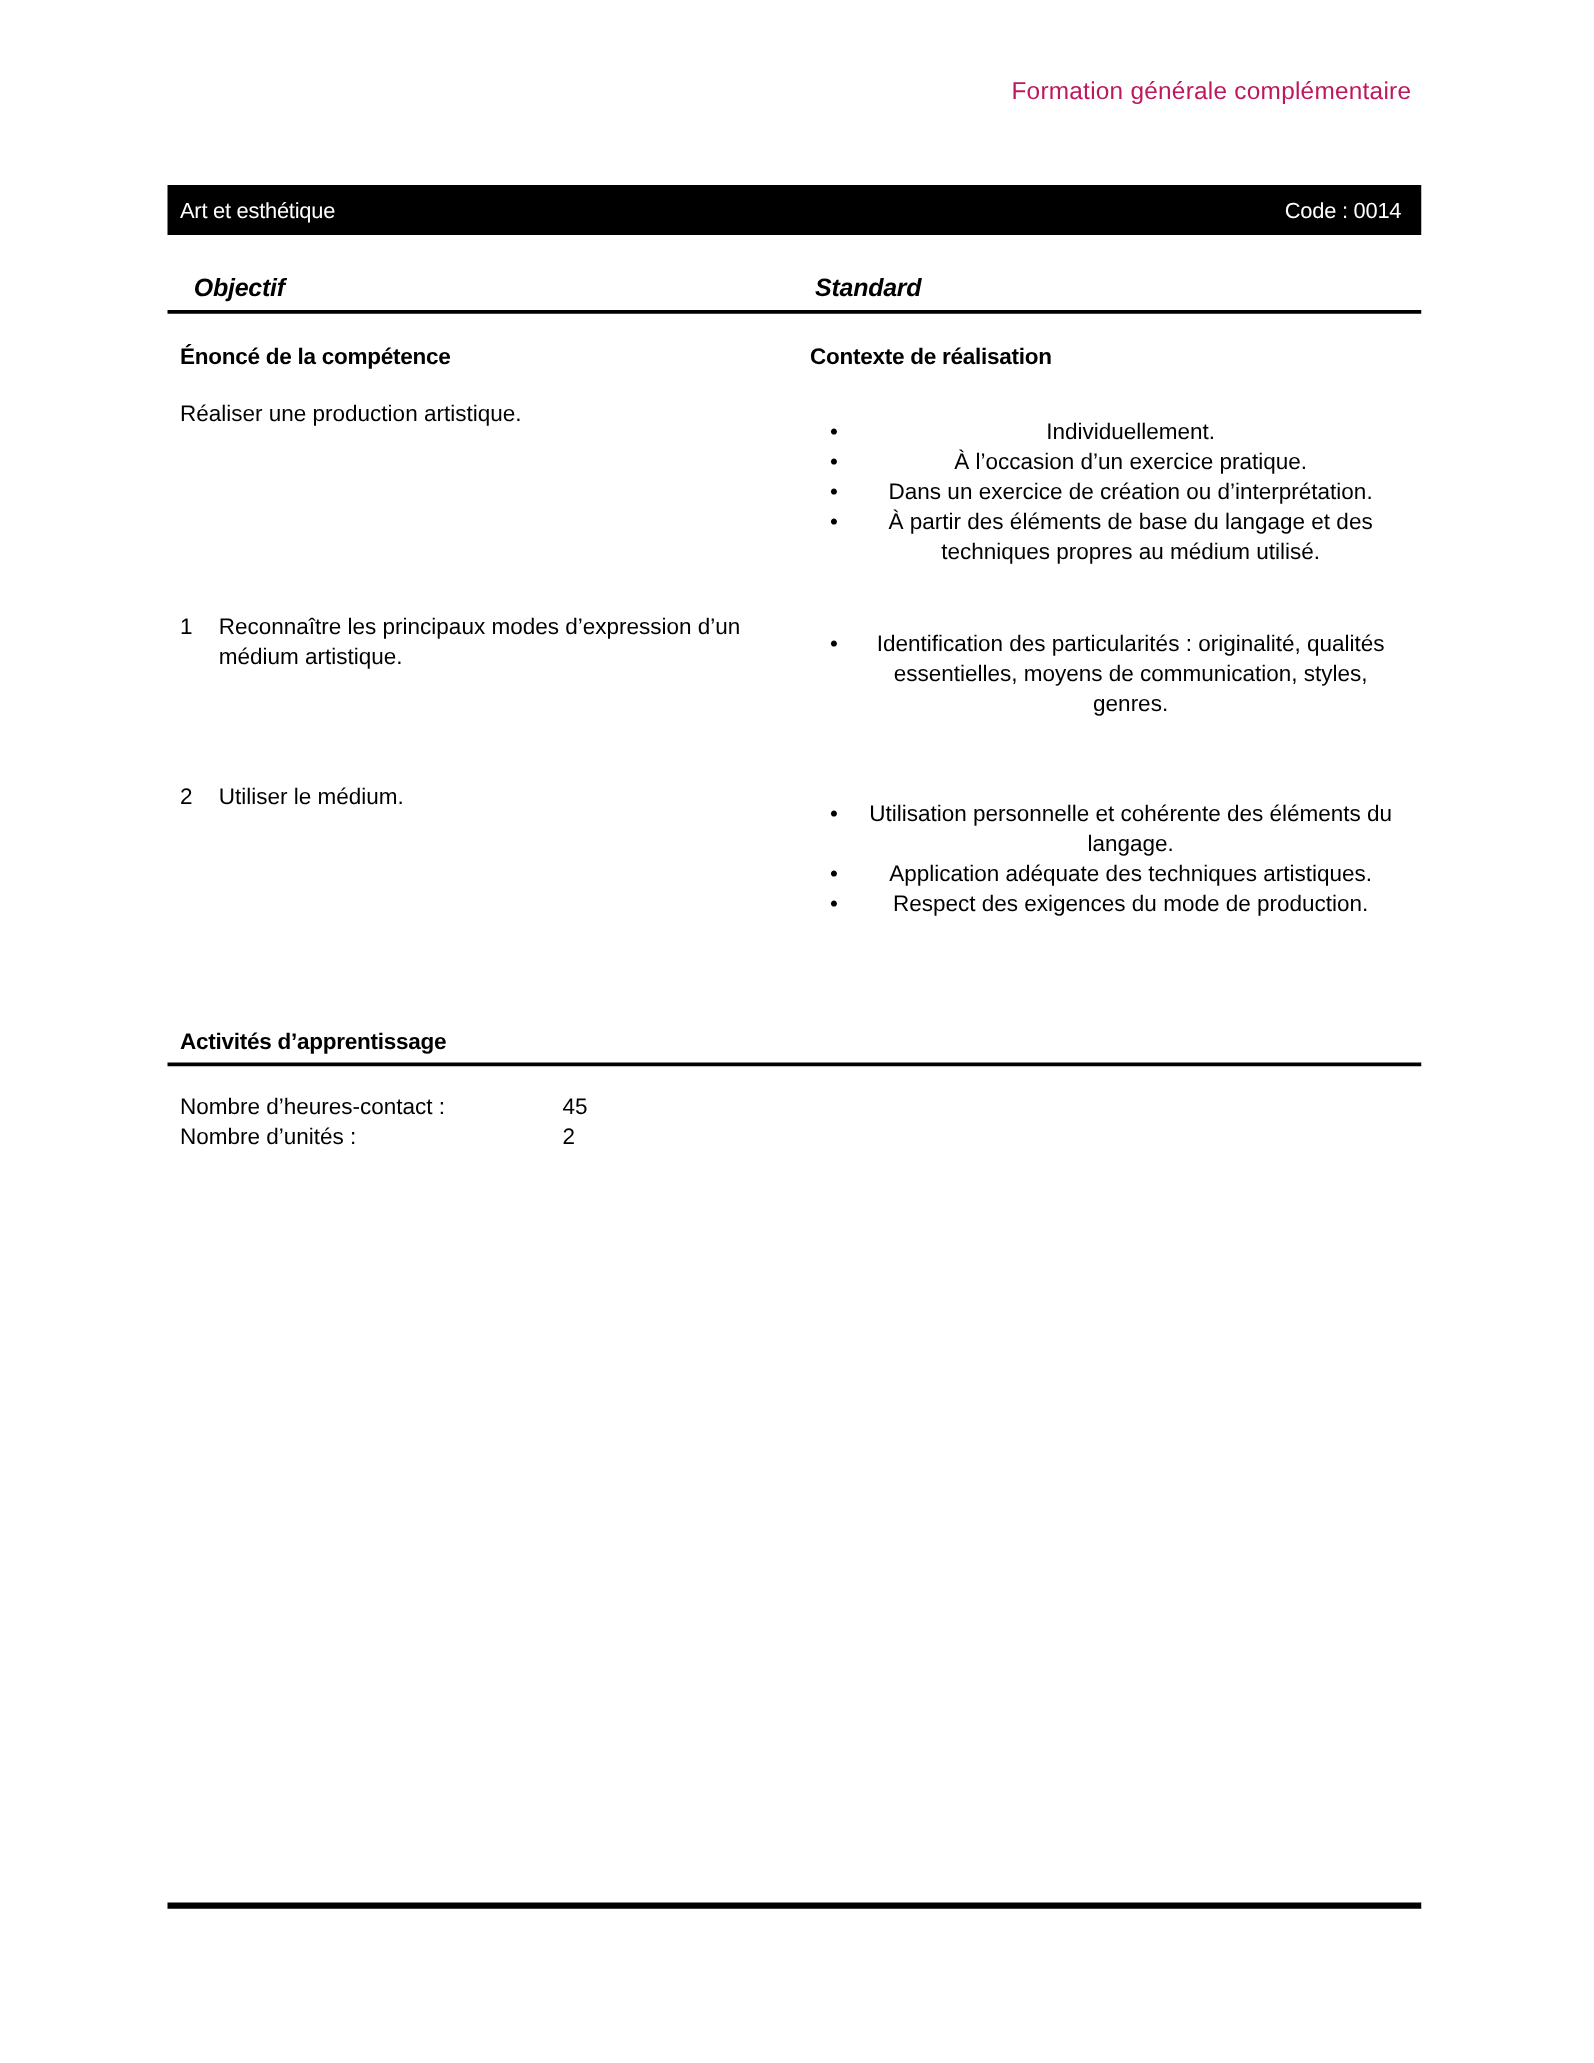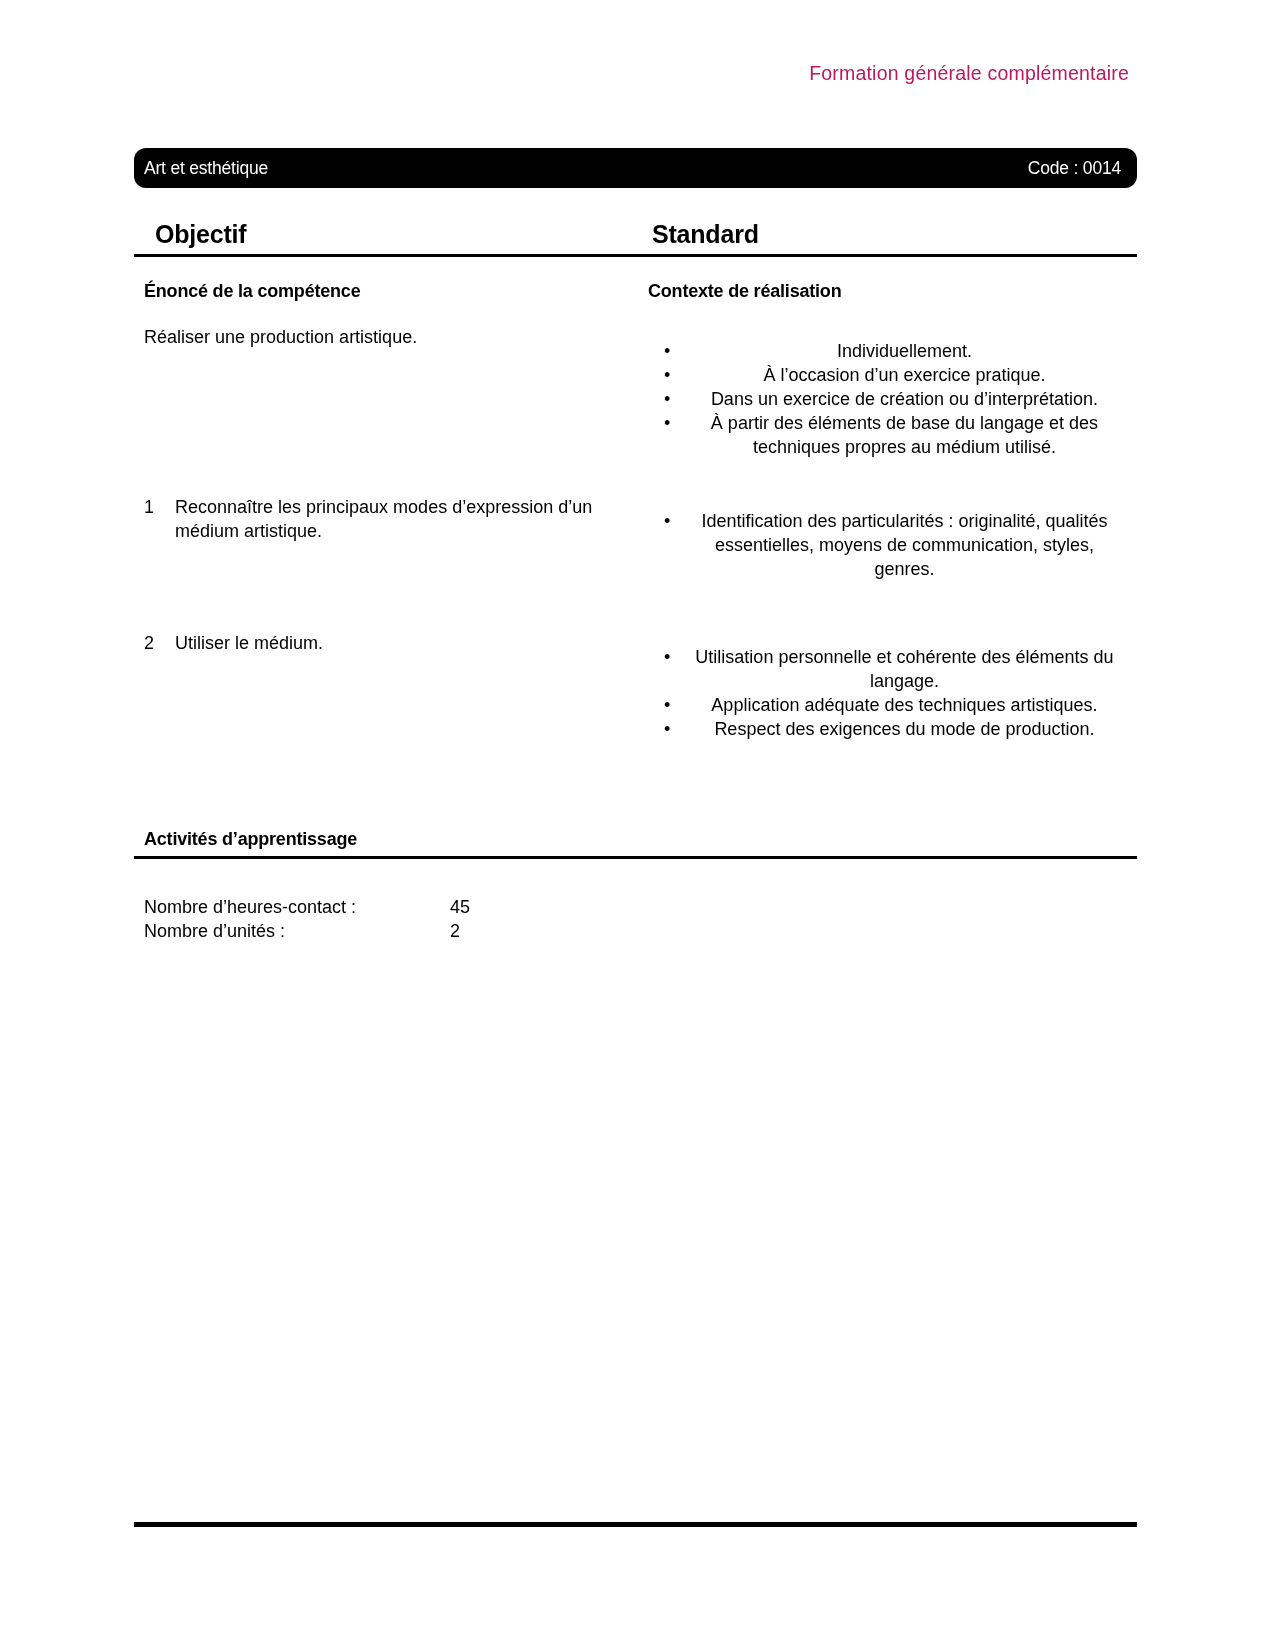--- a/index.html
+++ b/index.html
@@ -18,36 +18,36 @@
     text-align: right; padding-right: 8px; box-sizing: border-box;
     font-size: 19.5px; color: #be185d; letter-spacing: 0.2px;
   }
 
   
   .title-bar {
     position: absolute; top: 148px; left: 134px; width: 1003px; height: 40px;
     background: #000000; color: #ffffff;
     display: flex; justify-content: space-between; align-items: center;
     padding: 0 16px 0 10px; box-sizing: border-box;
-    font-size: 17.5px; letter-spacing: -0.2px; border-radius: 12px;
+    font-size: 17.5px; letter-spacing: -0.2px;
   }
 
   
   .main {
     position: absolute; top: 188px; left: 134px; width: 1003px;
   }
   .two-col { display: grid; grid-template-columns: 514px 1fr; }
 
   .col-head-row {
     margin-top: 32px;
     border-bottom: 3px solid #000;
     padding-bottom: 5px;
   }
   .col-head {
-    font-weight: bold; font-size: 25px; letter-spacing: -0.2px;
+    font-style: italic; font-weight: bold; font-size: 20px; letter-spacing: -0.2px;
   }
   .col-head.left { padding-left: 21px; }
   .col-head.right { padding-left: 4px; }
 
   .sec-heading {
     font-weight: bold; font-size: 18px; letter-spacing: -0.2px; line-height: 24px;
   }
   .cell-l { padding-left: 10px; box-sizing: border-box; }
 
   .sec-row { margin-top: 22px; }
@@ -72,21 +72,21 @@
     content: "\2022";
     position: absolute; left: 2px; top: 0;
   }
 
   .activites-row {
     margin-top: 72px;
     border-bottom: 3px solid #000;
     padding-bottom: 5px;
   }
 
-  .hours-block { margin-top: 36px; }
+  .hours-block { margin-top: 20px; }
   .hours-row { display: flex; }
   .hours-row .lbl { width: 306px; flex: 0 0 306px; }
 
   
   .footer { position: absolute; top: 1522px; left: 134px; width: 1003px; }
   .footer-rule { height: 5px; background: #000; }
   .footer-line {
     margin-top: 8px;
     display: flex; justify-content: flex-end; align-items: center;
     padding-right: 12px; font-size: 13px;

